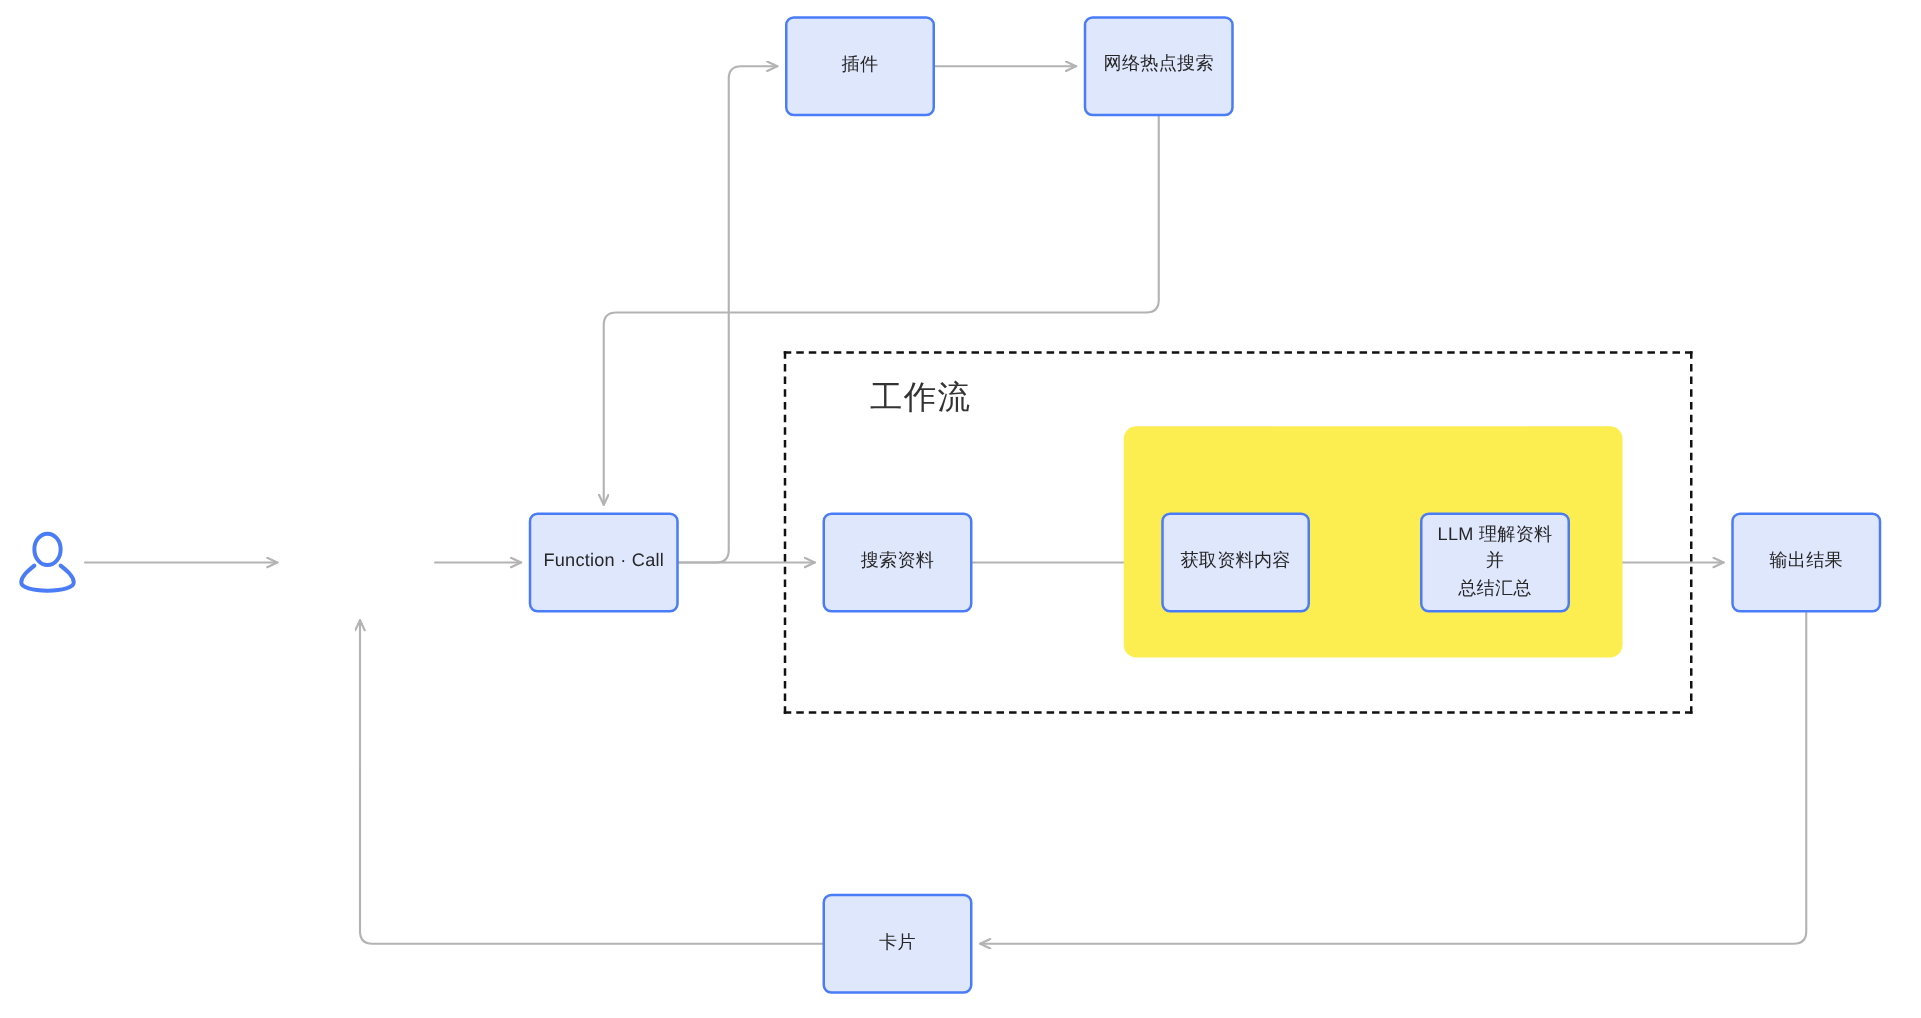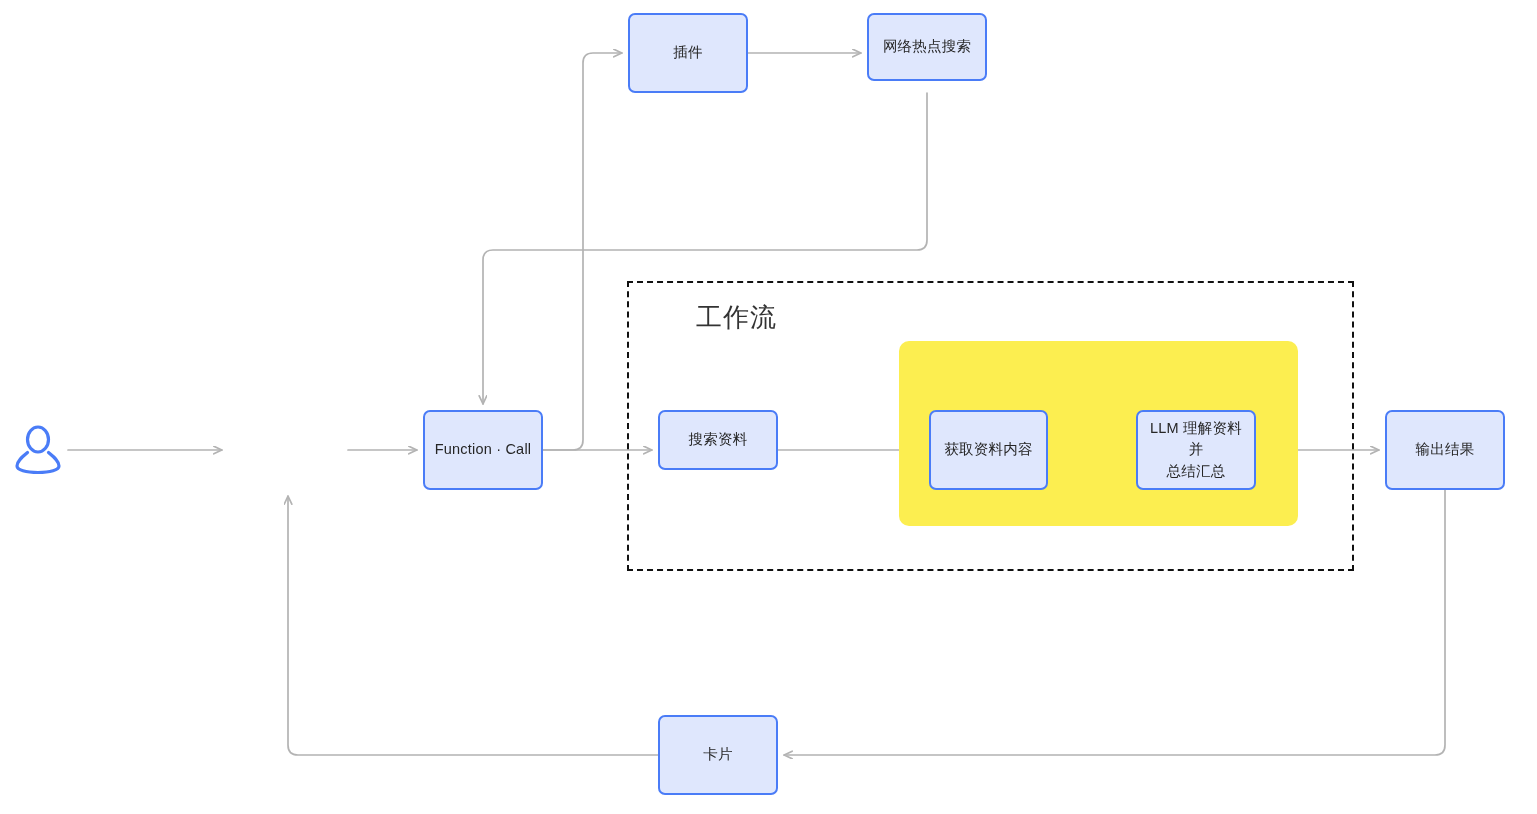--- a/index.html
+++ b/index.html
@@ -126,25 +126,25 @@
 
 
   <div class="node" style="left:423px; top:410px; width:120px; height:80px;">
     <span class="node-label">Function · Call</span>
   </div>
 
   <div class="node" style="left:628px; top:13px; width:120px; height:80px;">
     <span class="node-label">插件</span>
   </div>
 
-  <div class="node" style="left:867px; top:13px; width:120px; height:68px;">
+  <div class="node" style="left:867px; top:13px; width:120px; height:80px;font-family:Liberation Mono, monospace;">
     <span class="node-label">网络热点搜索</span>
   </div>
 
-  <div class="node" style="left:658px; top:410px; width:120px; height:60px;">
+  <div class="node" style="left:658px; top:410px; width:120px; height:80px;">
     <span class="node-label">搜索资料</span>
   </div>
 
   <div class="node" style="left:929px; top:410px; width:119px; height:80px;">
     <span class="node-label">获取资料内容</span>
   </div>
 
   <div class="node" style="left:1136px; top:410px; width:120px; height:80px;">
     <span class="node-label">LLM 理解资料并
 总结汇总</span>

